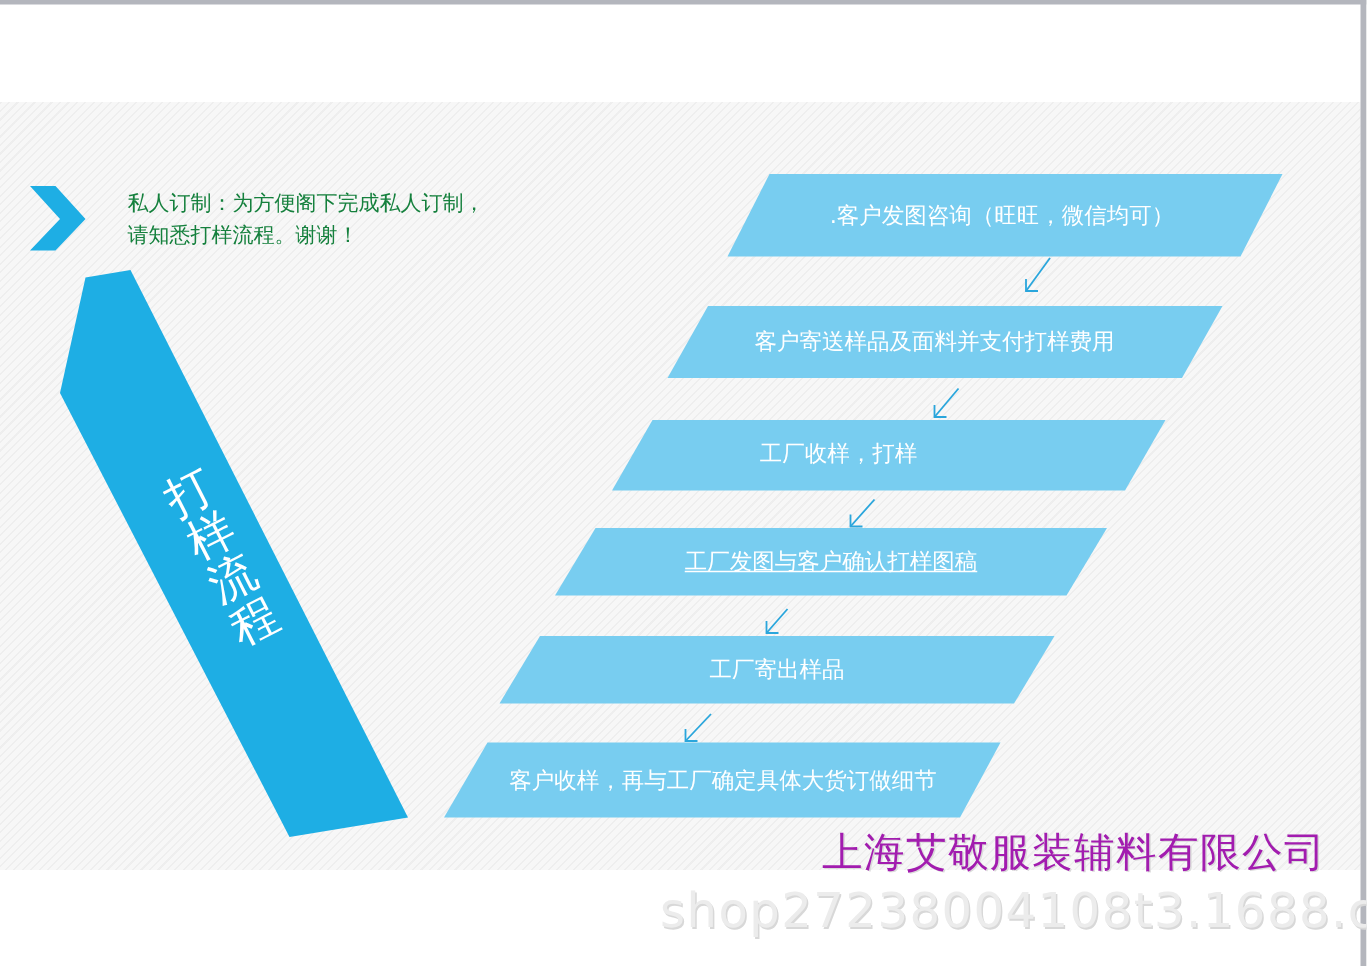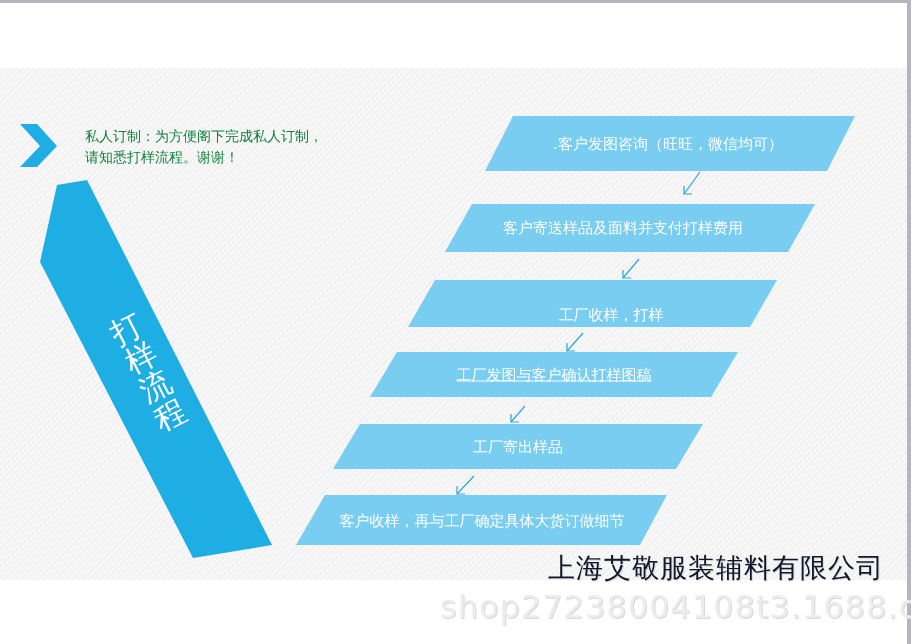--- a/index.html
+++ b/index.html
@@ -22,21 +22,21 @@
   .step-label {
     position:absolute; color:#ffffff; font-size:15px; white-space:nowrap;
     transform:translate(-50%,-50%);
   }
   .banner-text {
     position:absolute; left:148px; top:372px; color:#fff; font-size:31px; line-height:32px;
     width:34px; text-align:center;
     transform:translate(-50%,-50%) rotate(-27deg);
   }
   .wm-company {
-    position:absolute; left:548px; top:550px; font-size:27px; color:#0f172a;
+    position:absolute; left:548px; top:550px; font-size:27px; color:#a21caf;
     text-shadow:1px 1px 0 #dadada; letter-spacing:1px; white-space:nowrap;
   }
   .wm-url {
     position:absolute; left:440px; top:588px; font-size:32px; color:#ececec;
     text-shadow:1px 1px 0 #d8d8d8; letter-spacing:1px; white-space:nowrap;
     font-family:"DejaVu Sans",sans-serif;
   }
 </style>
 </head>
 <body>
@@ -79,19 +79,19 @@
 
 <div class="intro">
   <div>私人订制：为方便阁下完成私人订制，</div>
   <div>请知悉打样流程。谢谢！</div>
 </div>
 
 <div class="banner-text">打样流程</div>
 
 <div class="step-label" style="left:668px;top:144px;">.客户发图咨询（旺旺，微信均可）</div>
 <div class="step-label" style="left:607px;top:228px;margin-left:16px;">客户寄送样品及面料并支付打样费用</div>
-<div class="step-label" style="left:611px;top:303px;margin-top:12px;">工厂收样，打样</div>
+<div class="step-label" style="left:559px;top:303px;">工厂收样，打样</div>
 <div class="step-label" style="left:554px;top:375px;text-decoration:underline;">工厂发图与客户确认打样图稿</div>
 <div class="step-label" style="left:518px;top:447px;text-align:right;">工厂寄出样品</div>
 <div class="step-label" style="left:482px;top:521px;text-align:right;">客户收样，再与工厂确定具体大货订做细节</div>
 
 <div class="wm-company">上海艾敬服装辅料有限公司</div>
 <div class="wm-url">shop27238004108t3.1688.com</div>
 
 </body></html>

